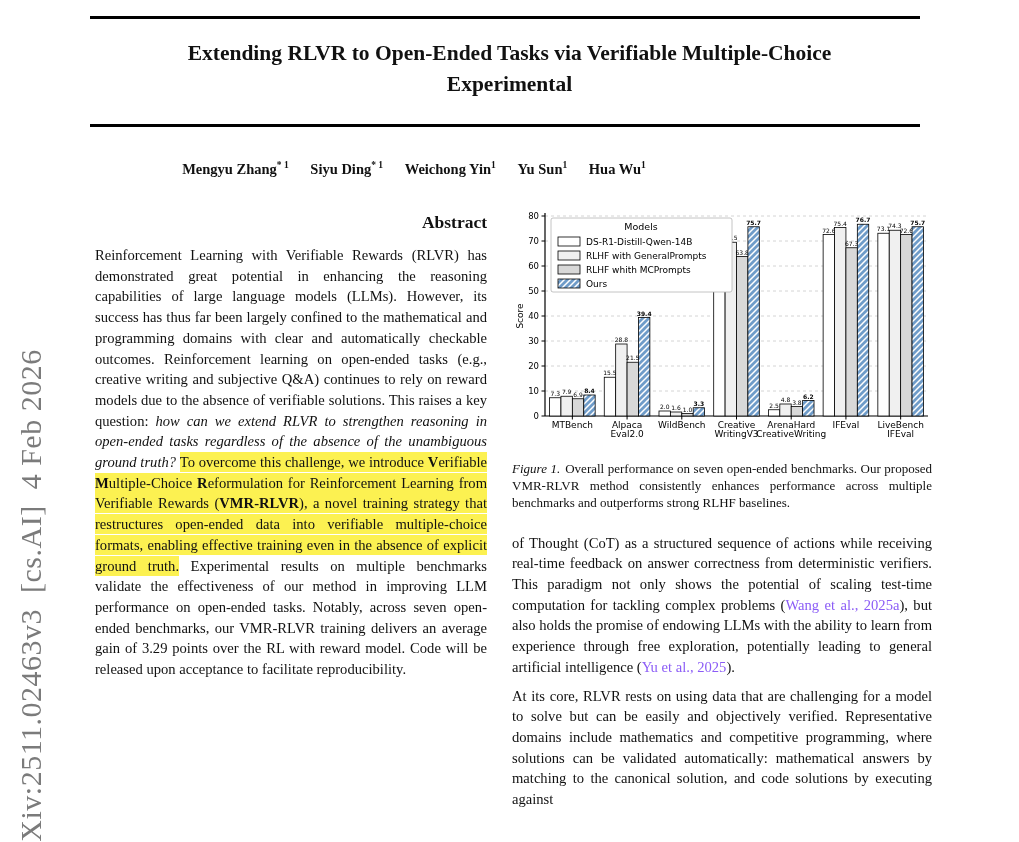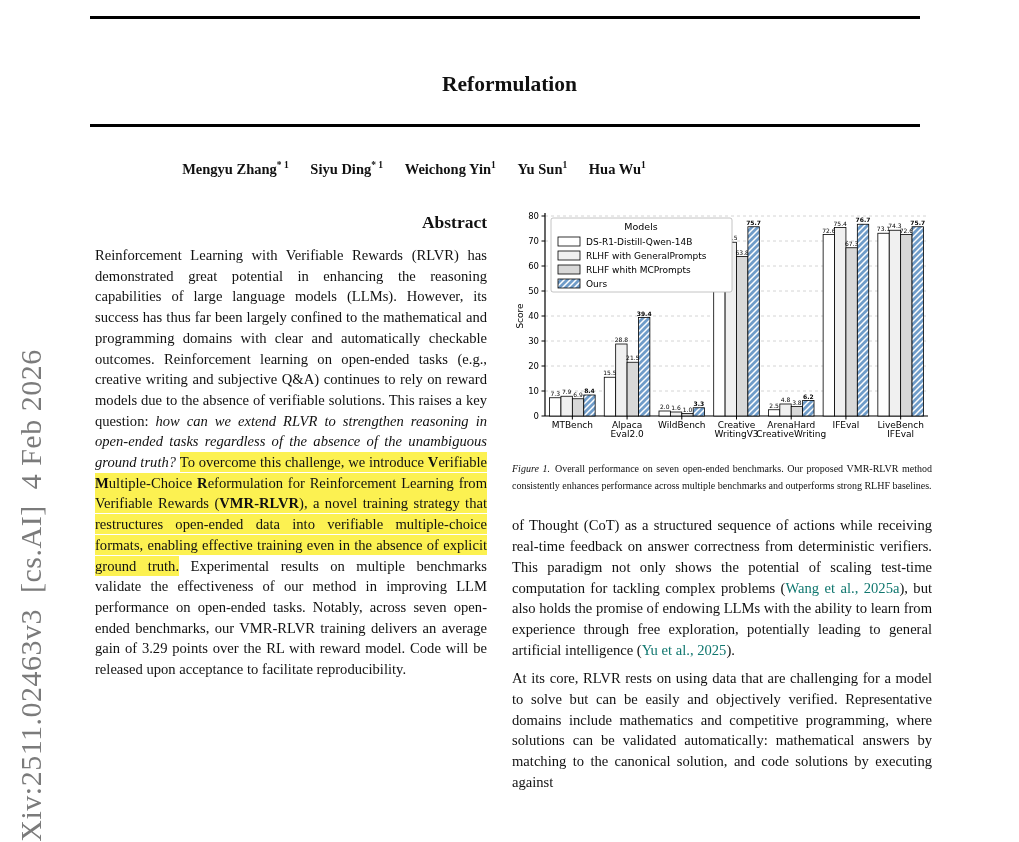--- a/index.html
+++ b/index.html
@@ -15,41 +15,41 @@
         font-size:21.5px;font-weight:bold;line-height:31px;}
   .authors{position:absolute;left:0;top:160px;width:828px;text-align:center;
         font-size:14.5px;font-weight:bold;}
   .author{margin:0 9px;white-space:nowrap;}
   .author sup{font-size:9.5px;}
   .col-left{position:absolute;left:95px;top:212px;width:392px;}
   .col-right{position:absolute;left:512px;top:206px;width:420px;}
   .abs-head{text-align:right;font-size:17.5px;font-weight:bold;margin:0 0 12px 0;}
   .abs-text,.body-text{margin:0;text-align:justify;font-size:14.6px;line-height:20.7px;
         hyphens:auto;-webkit-hyphens:auto;}
-  .caption{margin:14px 0 0 0;text-align:justify;font-size:10px;line-height:17.2px;}
+  .caption{margin:14px 0 0 0;text-align:justify;font-size:13px;line-height:17.2px;}
   .caption .cap-label{font-style:italic;margin-right:5px;}
   .body-text{margin-top:21px;}
   .body-text + .body-text{margin-top:8px;}
   .seg-b{font-weight:bold;}
   .seg-i{font-style:italic;}
   .seg-hl{background:#fcf151;box-decoration-break:clone;-webkit-box-decoration-break:clone;
         padding:2px 0;}
-  .seg-cite{color:#0f766e;}
+  .seg-cite{color:#8b5cf6;}
   #chart{width:420px;height:240px;}
 </style>
 </head>
 <body>
 
 <div class="page">
 
   <div class="arxiv-side">arXiv:2511.02463v3  [cs.AI]  4 Feb 2026</div>
 
   <div class="rule rule-top"></div>
 
-  <h1 class="title"><br><span>Reformulation</span></h1>
+  <h1 class="title"><span>Extending RLVR to Open-Ended Tasks via Verifiable Multiple-Choice</span><br><span>Experimental</span></h1>
 
   <div class="rule rule-title"></div>
 
   <div class="authors">
     <span class="author"><span>Mengyu Zhang</span><sup>* 1</sup></span>
     <span class="author"><span>Siyu Ding</span><sup>* 1</sup></span>
     <span class="author"><span>Weichong Yin</span><sup>1</sup></span>
     <span class="author"><span>Yu Sun</span><sup>1</sup></span>
     <span class="author"><span>Hua Wu</span><sup>1</sup></span>
   </div>

